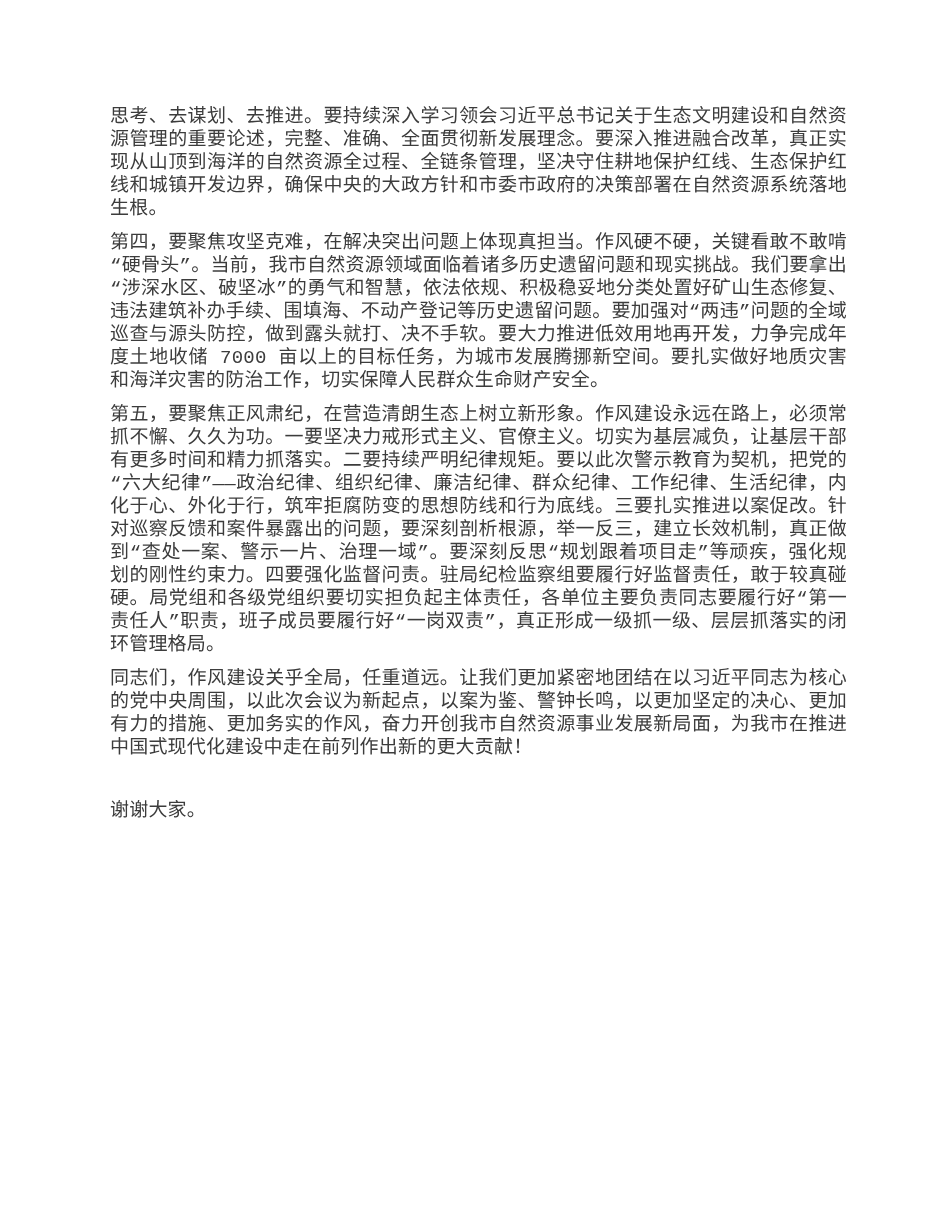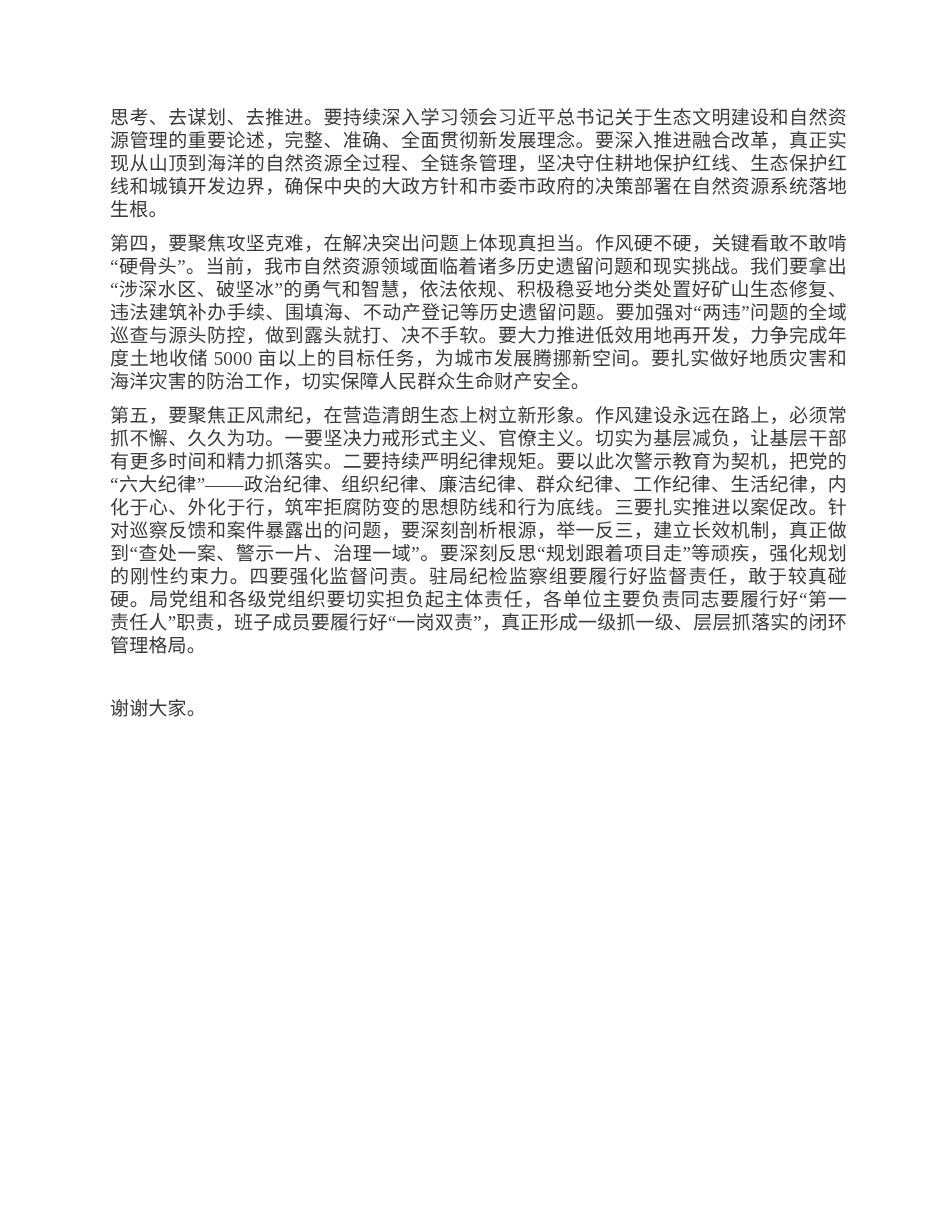--- a/index.html
+++ b/index.html
@@ -13,21 +13,21 @@
     width: 950px;
     height: 1230px;
     background: #ffffff;
     overflow: hidden;
   }
   .doc-body {
     position: absolute;
     left: 110px;
     top: 106px;
     width: 737px;
-    font-family: Liberation Serif, serif;
+    font-family: Liberation Mono, monospace;
     font-size: 19px;
     line-height: 23px;
     color: #3c3c3c;
   }
   .doc-body p.para {
     margin: 0 0 11px 0;
     padding: 0;
     text-align: justify;
     text-justify: inter-ideograph;
     word-break: break-all;
@@ -38,17 +38,18 @@
     text-align: left;
     margin-top: 40px;
   }
 </style>
 </head>
 <body>
 
 <div class="page">
   <div class="doc-body">
     <p class="para">思考、去谋划、去推进。要持续深入学习领会习近平总书记关于生态文明建设和自然资源管理的重要论述，完整、准确、全面贯彻新发展理念。要深入推进融合改革，真正实现从山顶到海洋的自然资源全过程、全链条管理，坚决守住耕地保护红线、生态保护红线和城镇开发边界，确保中央的大政方针和市委市政府的决策部署在自然资源系统落地生根。</p>
-    <p class="para">第四，要聚焦攻坚克难，在解决突出问题上体现真担当。作风硬不硬，关键看敢不敢啃“硬骨头”。当前，我市自然资源领域面临着诸多历史遗留问题和现实挑战。我们要拿出“涉深水区、破坚冰”的勇气和智慧，依法依规、积极稳妥地分类处置好矿山生态修复、违法建筑补办手续、围填海、不动产登记等历史遗留问题。要加强对“两违”问题的全域巡查与源头防控，做到露头就打、决不手软。要大力推进低效用地再开发，力争完成年度土地收储 5000 亩以上的目标任务，为城市发展腾挪新空间。要扎实做好地质灾害和海洋灾害的防治工作，切实保障人民群众生命财产安全。</p>
+    <p class="para">第四，要聚焦攻坚克难，在解决突出问题上体现真担当。作风硬不硬，关键看敢不敢啃“硬骨头”。当前，我市自然资源领域面临着诸多历史遗留问题和现实挑战。我们要拿出“涉深水区、破坚冰”的勇气和智慧，依法依规、积极稳妥地分类处置好矿山生态修复、违法建筑补办手续、围填海、不动产登记等历史遗留问题。要加强对“两违”问题的全域巡查与源头防控，做到露头就打、决不手软。要大力推进低效用地再开发，力争完成年度土地收储 7000 亩以上的目标任务，为城市发展腾挪新空间。要扎实做好地质灾害和海洋灾害的防治工作，切实保障人民群众生命财产安全。</p>
     <p class="para">第五，要聚焦正风肃纪，在营造清朗生态上树立新形象。作风建设永远在路上，必须常抓不懈、久久为功。一要坚决力戒形式主义、官僚主义。切实为基层减负，让基层干部有更多时间和精力抓落实。二要持续严明纪律规矩。要以此次警示教育为契机，把党的“六大纪律”——政治纪律、组织纪律、廉洁纪律、群众纪律、工作纪律、生活纪律，内化于心、外化于行，筑牢拒腐防变的思想防线和行为底线。三要扎实推进以案促改。针对巡察反馈和案件暴露出的问题，要深刻剖析根源，举一反三，建立长效机制，真正做到“查处一案、警示一片、治理一域”。要深刻反思“规划跟着项目走”等顽疾，强化规划的刚性约束力。四要强化监督问责。驻局纪检监察组要履行好监督责任，敢于较真碰硬。局党组和各级党组织要切实担负起主体责任，各单位主要负责同志要履行好“第一责任人”职责，班子成员要履行好“一岗双责”，真正形成一级抓一级、层层抓落实的闭环管理格局。</p>
+    <p class="para">同志们，作风建设关乎全局，任重道远。让我们更加紧密地团结在以习近平同志为核心的党中央周围，以此次会议为新起点，以案为鉴、警钟长鸣，以更加坚定的决心、更加有力的措施、更加务实的作风，奋力开创我市自然资源事业发展新局面，为我市在推进中国式现代化建设中走在前列作出新的更大贡献！</p>
     <p class="para">谢谢大家。</p>
   </div>
 </div>
 
 </body></html>

